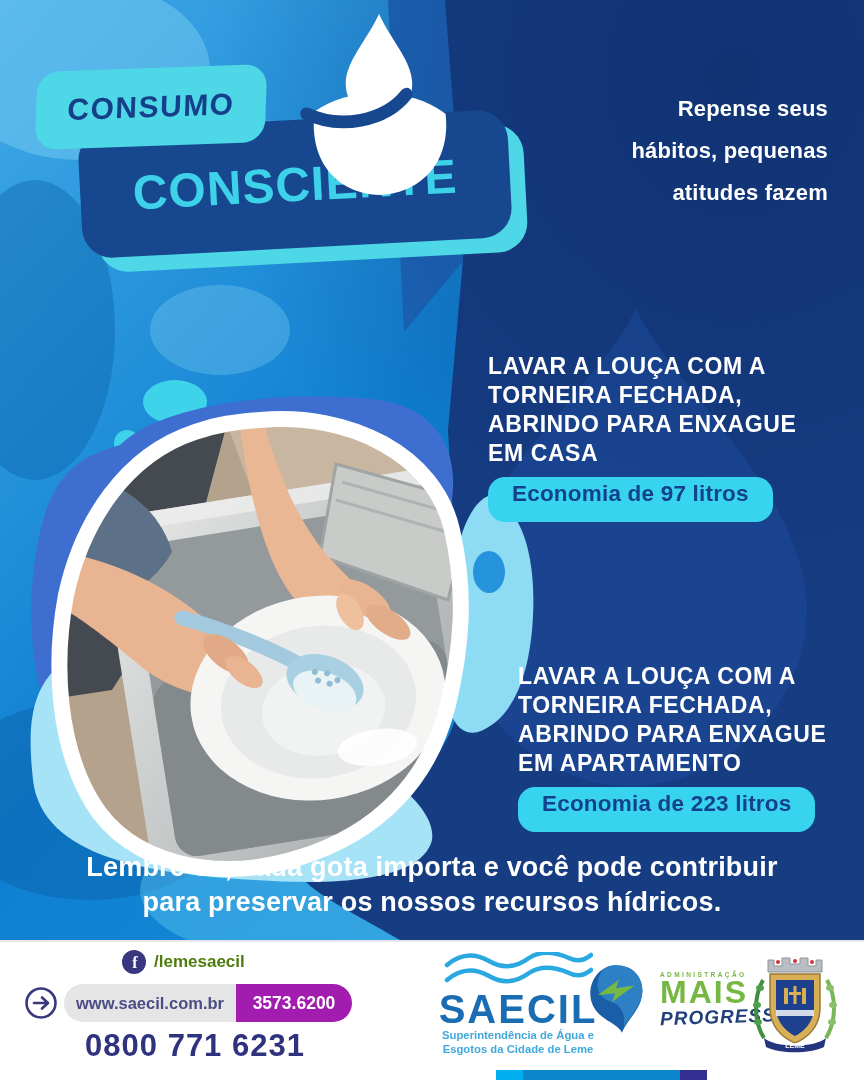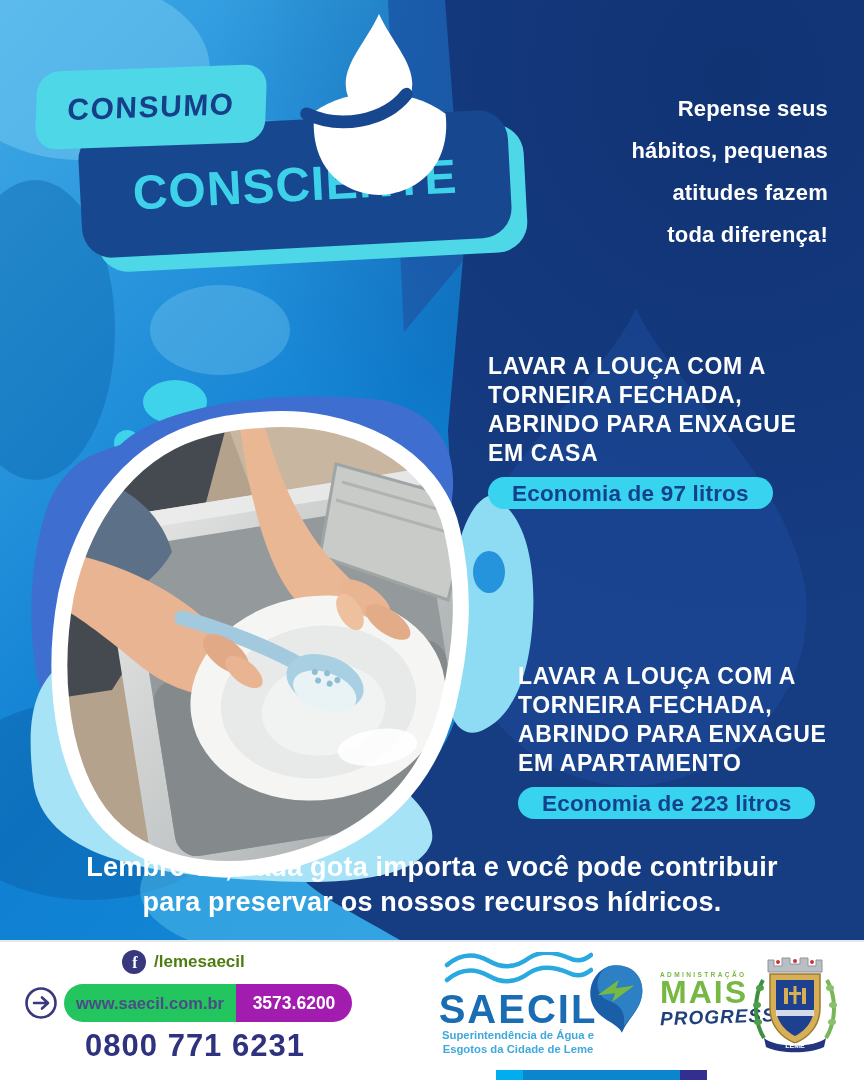--- a/index.html
+++ b/index.html
@@ -21,40 +21,40 @@
   .drop-hands{position:absolute;left:298px;top:12px;width:162px;height:186px;z-index:5;}
 
   .intro{position:absolute;left:420px;top:88px;width:408px;text-align:right;
     color:#ffffff;font-size:22px;font-weight:700;line-height:42px;z-index:3;letter-spacing:.2px;}
 
   
   .tip{position:absolute;color:#ffffff;font-size:23px;font-weight:800;
     line-height:29px;letter-spacing:.6px;z-index:3;}
   .tip-1{left:488px;top:352px;width:370px;}
   .tip-2{left:518px;top:662px;width:360px;}
-  .pill{display:inline-block;margin-top:9px;padding:0 24px;height:32px;line-height:33px;
+  .pill{display:inline-block;margin-top:9px;padding:0 24px;height:45px;line-height:33px;
     background:#38d3ee;color:#14418c;border-radius:17px;font-size:22.5px;font-weight:800;letter-spacing:.2px;}
 
   
   .tagline{position:absolute;left:0;top:850px;width:864px;text-align:center;color:#ffffff;
     font-size:27px;font-weight:700;line-height:35px;z-index:3;letter-spacing:.2px;}
 
   
   .photo-svg{position:absolute;left:20px;top:360px;width:520px;height:530px;z-index:2;}
   .bg-svg{position:absolute;left:0;top:0;z-index:0;}
 
   
   .footer{position:absolute;left:0;top:940px;width:864px;height:140px;background:#ffffff;
     border-top:2px solid #e4e9ee;z-index:6;}
   .fb-row{position:absolute;left:122px;top:8px;display:flex;align-items:center;gap:8px;}
   .fb-row span{font-size:17px;font-weight:700;color:#4d7c0f;}
   .url-row{position:absolute;left:24px;top:42px;display:flex;align-items:center;gap:6px;}
   .url-pill{display:flex;height:38px;}
   .url-seg{display:flex;align-items:center;justify-content:center;}
-  .url-gray{width:172px;background:#22c55e;border-radius:19px 0 0 19px;
+  .url-gray{width:172px;background:#e5e5e5;border-radius:19px 0 0 19px;
     color:#4b4c86;font-size:16.5px;font-weight:600;}
   .url-navy{width:116px;background:#a21caf;border-radius:0 19px 19px 0;
     color:#ffffff;font-size:17.5px;font-weight:700;}
   .phone{position:absolute;left:45px;top:86px;width:300px;text-align:center;
     font-size:31px;font-weight:800;color:#2f327e;letter-spacing:1px;}
   .saecil{position:absolute;left:437px;top:10px;width:162px;text-align:center;}
   .saecil-name{font-size:40px;font-weight:700;color:#1a6cb3;letter-spacing:2px;line-height:38px;}
   .saecil-sub{font-size:11.3px;font-weight:600;color:#3fa9dc;line-height:14px;}
   .progresso{position:absolute;left:586px;top:20px;display:flex;align-items:center;}
   .prog-text{margin-left:14px;}
@@ -112,21 +112,20 @@
   <svg class="drop-hands" viewBox="0 0 160 190">
     <path d="M80,2 C93,30 114,50 114,74 A34,34 0 1,1 46,74 C46,50 67,30 80,2 Z" fill="#ffffff"></path>
     <path d="M14,102 C48,76 112,76 148,104 C154,158 118,186 80,187 C42,186 8,158 14,102 Z" fill="#ffffff"></path>
     <path d="M6,104 C40,120 86,112 108,84" stroke="#17488f" stroke-width="13" fill="none" stroke-linecap="round"></path>
   </svg>
 
   <div class="intro">
     <div>Repense seus</div>
     <div>hábitos, pequenas</div>
     <div>atitudes fazem</div>
-    <div>toda diferença!</div>
   </div>
 
   <svg class="photo-svg" viewBox="0 0 520 530">
     <defs>
       <linearGradient id="silver" x1="0" y1="0" x2="1" y2="1">
         <stop offset="0" stop-color="#e9eae8"></stop>
         <stop offset="1" stop-color="#9aa0a2"></stop>
       </linearGradient>
       <clipPath id="blobClip">
         <path d="M240,60 C330,52 415,95 432,170 C447,235 441,290 428,345 C410,418 360,473 278,498 C196,523 110,505 72,442 C38,385 33,305 46,235 C62,162 105,95 175,72 C197,64 216,62 240,60 Z"></path>

